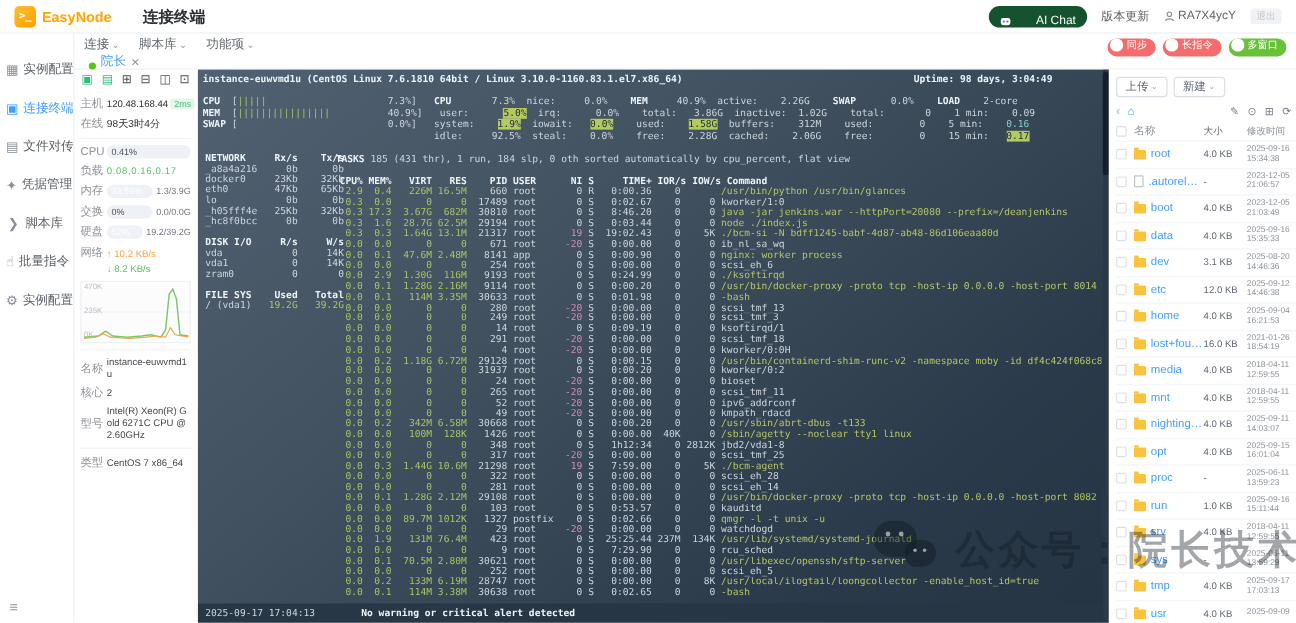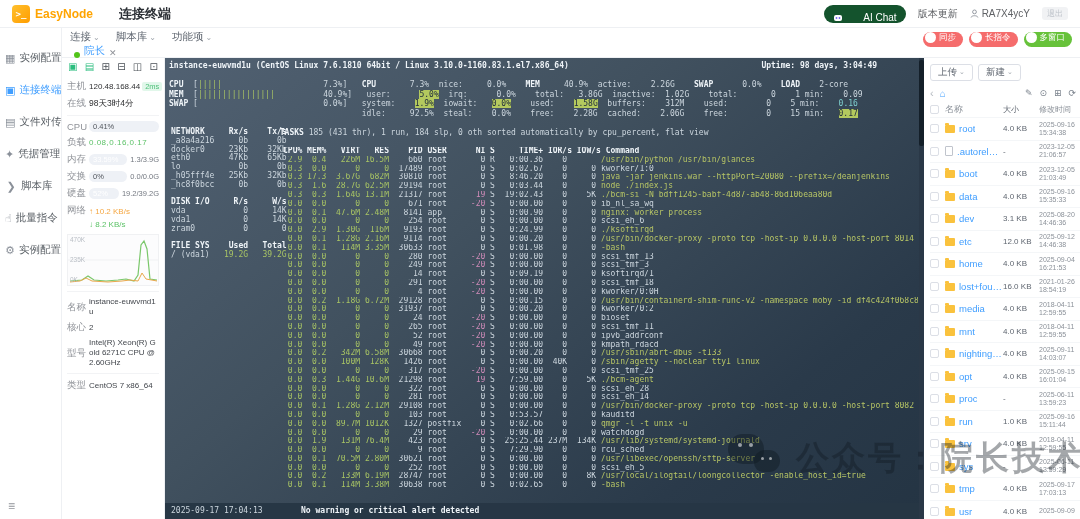--- a/index.html
+++ b/index.html
@@ -377,20 +377,21 @@
             <div class="ln"><span class="c-g"> 0.0  0.0      0     0</span><span class="c-t">    291 root    </span><span class="c-m"> -20</span><span class="c-t"> S   0:00.00    0     0 </span><span class="c-t">scsi_tmf_18</span></div>
             <div class="ln"><span class="c-g"> 0.0  0.0      0     0</span><span class="c-t">      4 root    </span><span class="c-m"> -20</span><span class="c-t"> S   0:00.00    0     0 </span><span class="c-t">kworker/0:0H</span></div>
             <div class="ln"><span class="c-g"> 0.0  0.2  1.18G 6.72M</span><span class="c-t">  29128 root       0 S   0:00.15    0     0 </span><span class="c-y">/usr/bin/containerd-shim-runc-v2 -namespace moby -id df4c424f068c8079e1120e5e742d9f945e1de79</span></div>
             <div class="ln"><span class="c-g"> 0.0  0.0      0     0</span><span class="c-t">  31937 root       0 S   0:00.20    0     0 </span><span class="c-t">kworker/0:2</span></div>
             <div class="ln"><span class="c-g"> 0.0  0.0      0     0</span><span class="c-t">     24 root    </span><span class="c-m"> -20</span><span class="c-t"> S   0:00.00    0     0 </span><span class="c-t">bioset</span></div>
             <div class="ln"><span class="c-g"> 0.0  0.0      0     0</span><span class="c-t">    265 root    </span><span class="c-m"> -20</span><span class="c-t"> S   0:00.00    0     0 </span><span class="c-t">scsi_tmf_11</span></div>
             <div class="ln"><span class="c-g"> 0.0  0.0      0     0</span><span class="c-t">     52 root    </span><span class="c-m"> -20</span><span class="c-t"> S   0:00.00    0     0 </span><span class="c-t">ipv6_addrconf</span></div>
             <div class="ln"><span class="c-g"> 0.0  0.0      0     0</span><span class="c-t">     49 root    </span><span class="c-m"> -20</span><span class="c-t"> S   0:00.00    0     0 </span><span class="c-t">kmpath_rdacd</span></div>
             <div class="ln"><span class="c-g"> 0.0  0.2   342M 6.58M</span><span class="c-t">  30668 root       0 S   0:00.20    0     0 </span><span class="c-y">/usr/sbin/abrt-dbus -t133</span></div>
             <div class="ln"><span class="c-g"> 0.0  0.0   100M  128K</span><span class="c-t">   1426 root       0 S   0:00.00  40K     0 </span><span class="c-y">/sbin/agetty --noclear tty1 linux</span></div>
+            <div class="ln"><span class="c-g"> 0.0  0.0      0     0</span><span class="c-t">    348 root       0 S   1h12:34    0 2812K </span><span class="c-t">jbd2/vda1-8</span></div>
             <div class="ln"><span class="c-g"> 0.0  0.0      0     0</span><span class="c-t">    317 root    </span><span class="c-m"> -20</span><span class="c-t"> S   0:00.00    0     0 </span><span class="c-t">scsi_tmf_25</span></div>
             <div class="ln"><span class="c-g"> 0.0  0.3  1.44G 10.6M</span><span class="c-t">  21298 root    </span><span class="c-m">  19</span><span class="c-t"> S   7:59.00    0    5K </span><span class="c-y">./bcm-agent</span></div>
             <div class="ln"><span class="c-g"> 0.0  0.0      0     0</span><span class="c-t">    322 root       0 S   0:00.00    0     0 </span><span class="c-t">scsi_eh_28</span></div>
             <div class="ln"><span class="c-g"> 0.0  0.0      0     0</span><span class="c-t">    281 root       0 S   0:00.00    0     0 </span><span class="c-t">scsi_eh_14</span></div>
             <div class="ln"><span class="c-g"> 0.0  0.1  1.28G 2.12M</span><span class="c-t">  29108 root       0 S   0:00.00    0     0 </span><span class="c-y">/usr/bin/docker-proxy -proto tcp -host-ip 0.0.0.0 -host-port 8082 -container-ip 172.17.0.3 -</span></div>
             <div class="ln"><span class="c-g"> 0.0  0.0      0     0</span><span class="c-t">    103 root       0 S   0:53.57    0     0 </span><span class="c-t">kauditd</span></div>
             <div class="ln"><span class="c-g"> 0.0  0.0  89.7M 1012K</span><span class="c-t">   1327 postfix    0 S   0:02.66    0     0 </span><span class="c-y">qmgr -l -t unix -u</span></div>
             <div class="ln"><span class="c-g"> 0.0  0.0      0     0</span><span class="c-t">     29 root    </span><span class="c-m"> -20</span><span class="c-t"> S   0:00.00    0     0 </span><span class="c-t">watchdogd</span></div>
             <div class="ln"><span class="c-g"> 0.0  1.9   131M 76.4M</span><span class="c-t">    423 root       0 S  25:25.44 237M  134K </span><span class="c-y">/usr/lib/systemd/systemd-journald</span></div>
             <div class="ln"><span class="c-g"> 0.0  0.0      0     0</span><span class="c-t">      9 root       0 S   7:29.90    0     0 </span><span class="c-t">rcu_sched</span></div>

